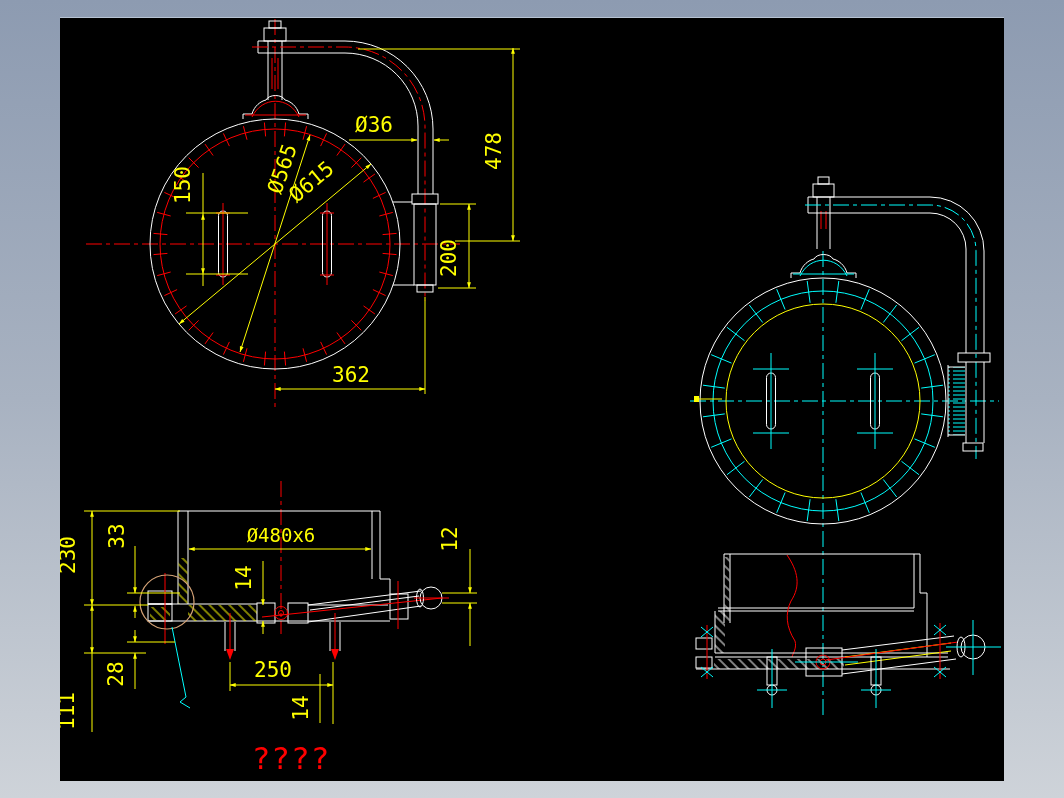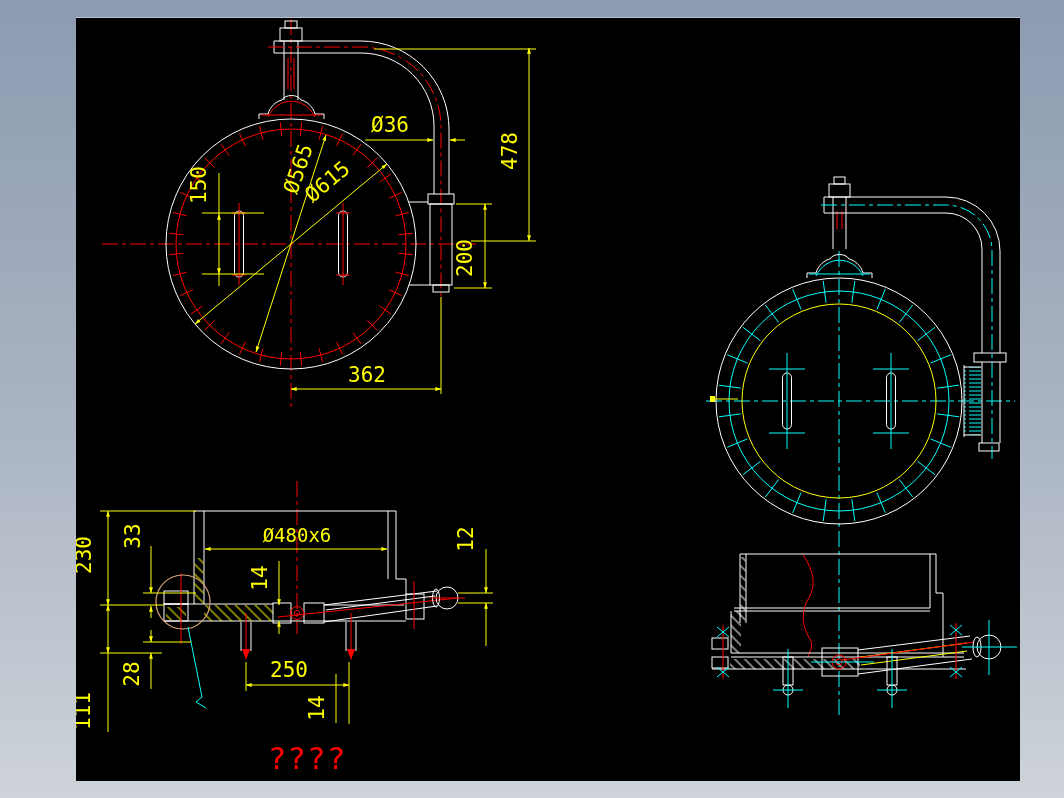--- a/index.html
+++ b/index.html
@@ -3,21 +3,21 @@
 <meta charset="utf-8">
 <style>
   html,body{margin:0;padding:0;}
   body{
     width:1064px;height:798px;overflow:hidden;
     background:linear-gradient(to bottom,#8d9bb1 0%,#a8b2c1 50%,#ced3d9 100%);
     font-family:"DejaVu Sans Mono",monospace;
   }
   .frame{position:relative;width:1064px;height:798px;}
   .canvas{
-    position:absolute;left:76px;top:17px;width:944px;height:763px;
+    position:absolute;left:60px;top:17px;width:944px;height:763px;
     background:#000;border-top:1px solid #b7c3d3;
   }
   svg{display:block;}
   .w{stroke:#ffffff;fill:none;stroke-width:1}
   .r{stroke:#ff0000;fill:none;stroke-width:1}
   .y{stroke:#ffff00;fill:none;stroke-width:1}
   .c{stroke:#00ffff;fill:none;stroke-width:1}
   .tan{stroke:#d4a276;fill:none;stroke-width:1.2}
   .cl{stroke-dasharray:16 4 4 4}
   .fr{fill:#ff0000;stroke:none}

